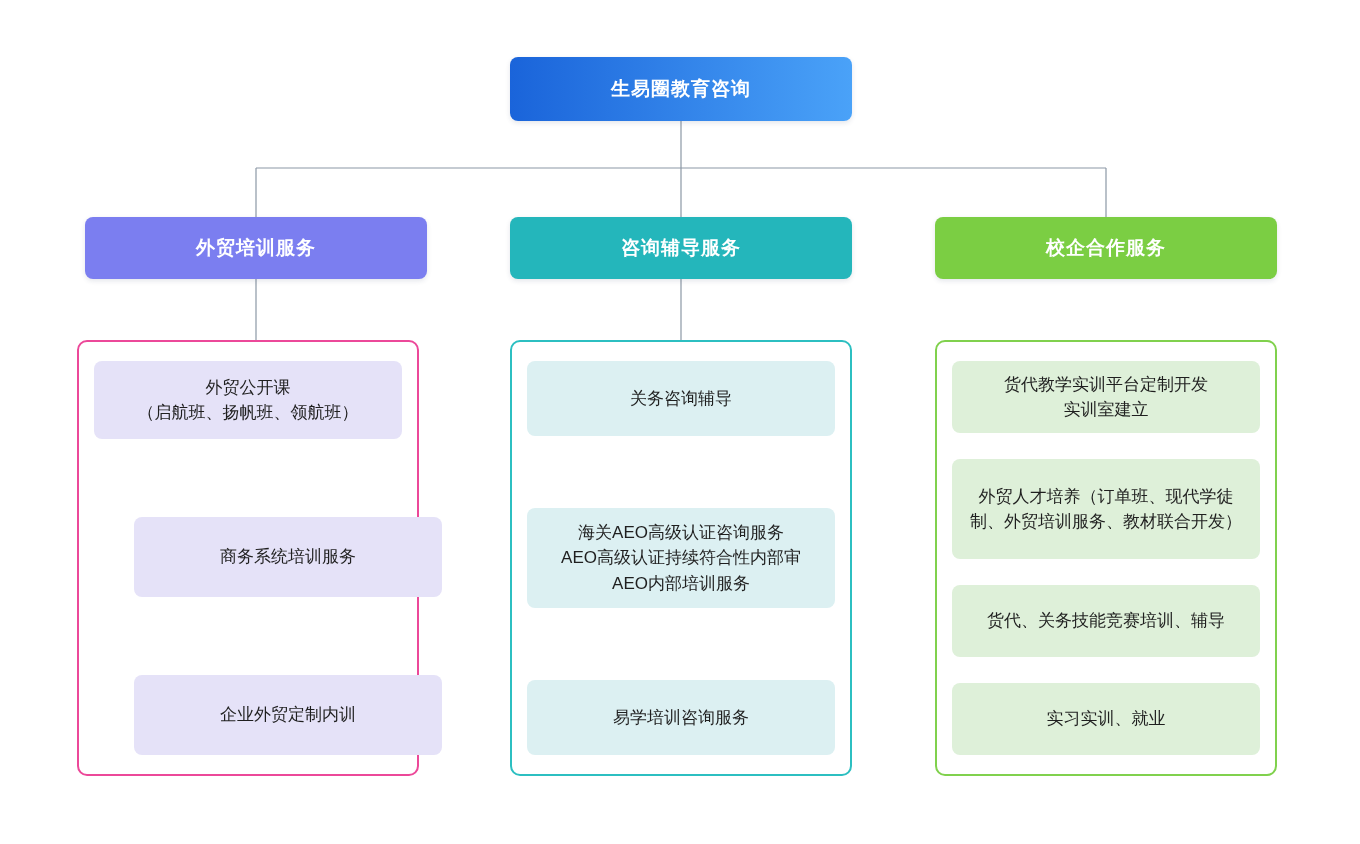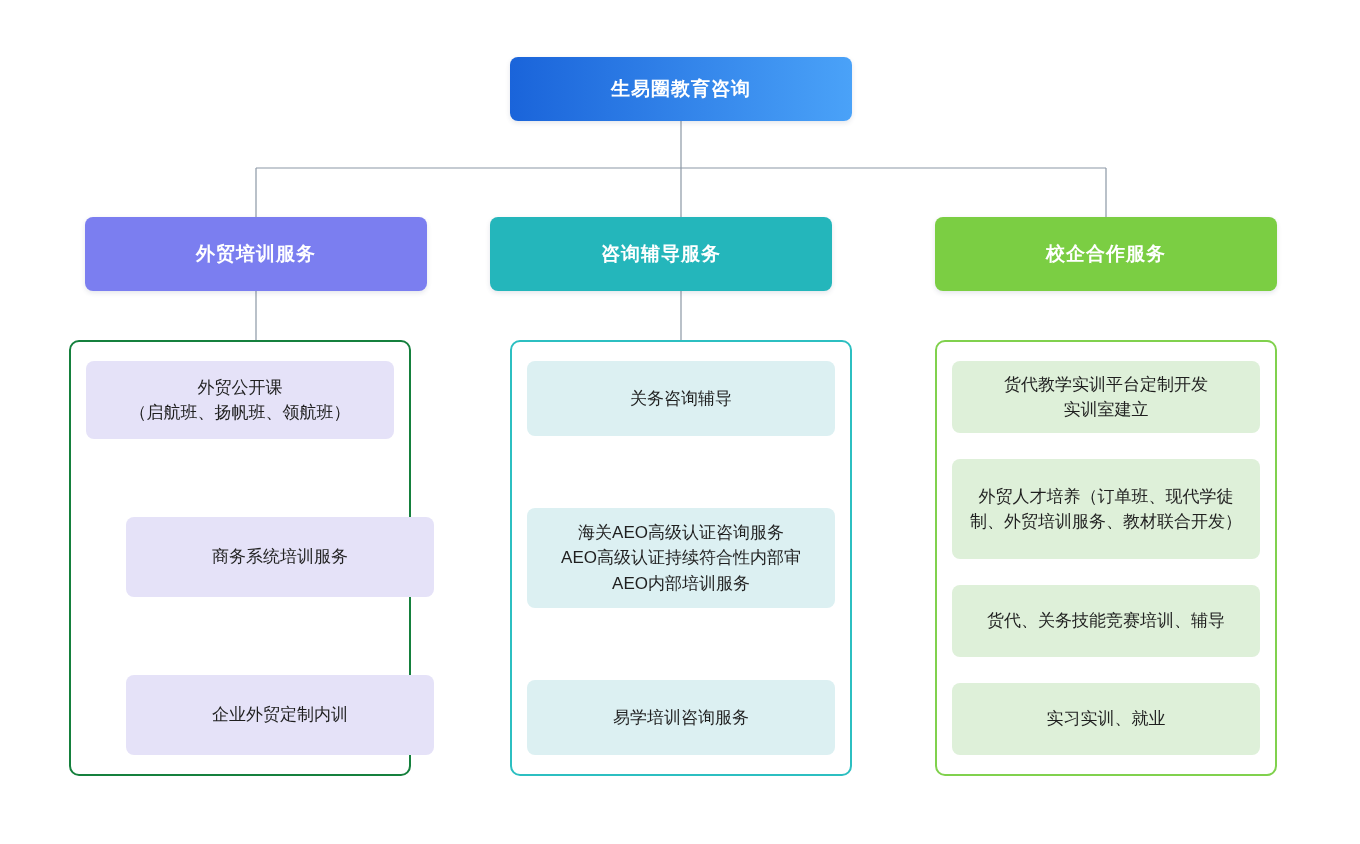--- a/index.html
+++ b/index.html
@@ -20,38 +20,38 @@
     font-weight: bold;
     font-size: 19px;
     letter-spacing: 1px;
     border-radius: 8px;
     box-shadow: 0 2px 5px rgba(30, 50, 90, 0.12);
   }
   .root-node {
     left: 510px; top: 57px; height: 64px;
     background: linear-gradient(90deg, #1a64da 0%, #4aa2f8 100%);
   }
-  .branch-header { top: 217px; height: 74px; }
+  .branch-header { top: 217px; height: 62px; }
   .branch-header.purple { left: 85px;  background: #7b7ef0; }
-  .branch-header.teal   { left: 490px; background: #24b6bb; }
+  .branch-header.teal   { left: 510px; background: #24b6bb; }
   .branch-header.green  { left: 935px; background: #7bce43; }
 
   .panel {
     position: absolute;
     top: 340px;
     width: 342px;
     height: 436px;
     background: #ffffff;
     border-radius: 10px;
     display: flex;
     flex-direction: column;
     justify-content: space-between;
     padding: 19px 15px;
   }
-  .panel.purple { left: 69px;  border: 2px solid #15803d; }
+  .panel.purple { left: 77px;  border: 2px solid #ec4899; }
   .panel.teal   { left: 510px; border: 2px solid #2cbfc1; }
   .panel.green  { left: 935px; border: 2px solid #80d14d; }
 
   .item {
     width: 100%;
     border-radius: 8px;
     display: flex;
     align-items: center;
     justify-content: center;
     text-align: center;

